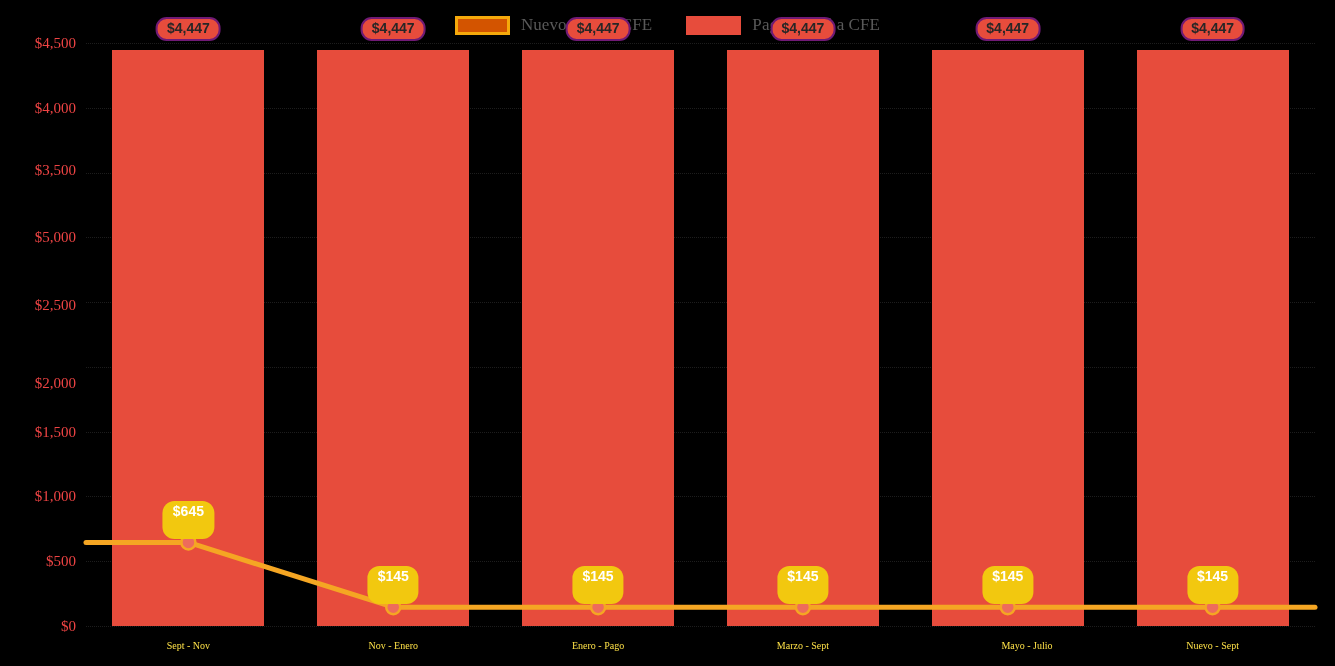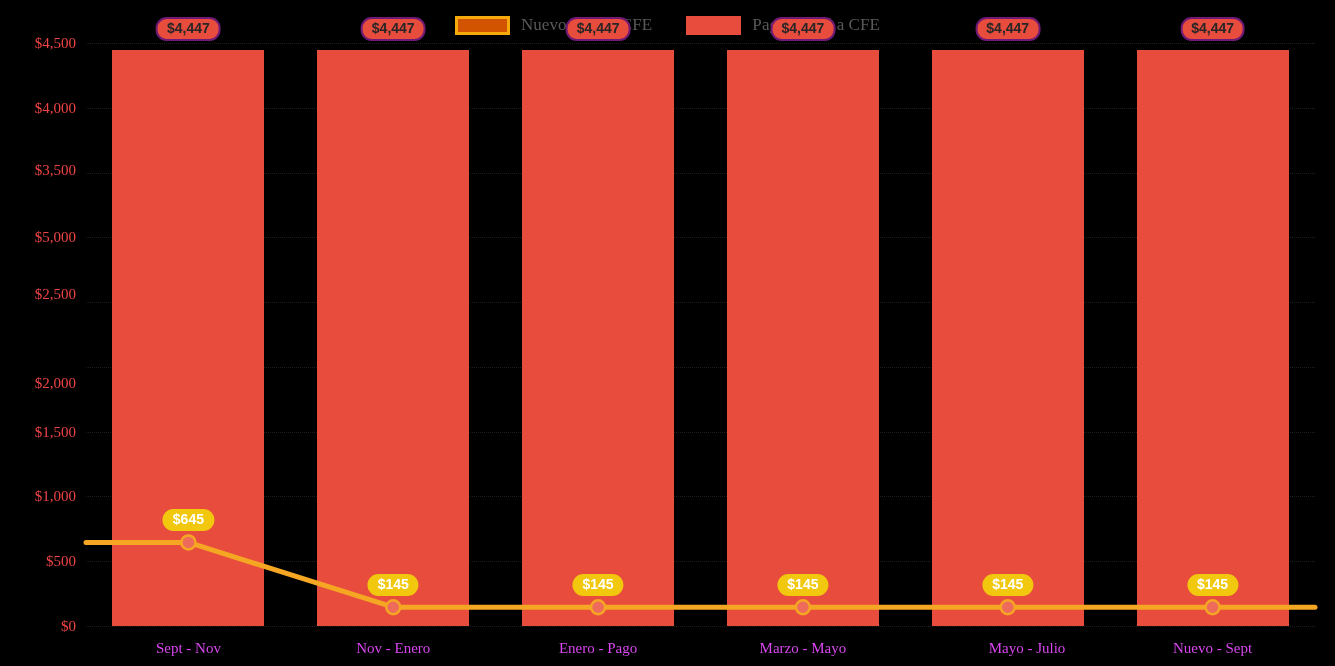--- a/index.html
+++ b/index.html
@@ -145,40 +145,40 @@
 
   
   .line-pill {
     position: absolute;
     transform: translate(-50%, -50%);
     background: #F2C80F;
     border-radius: 12px;
     color: #ffffff;
     font-size: 14px;
     font-weight: bold;
-    padding: 3px 10px 4px 10px;
+    padding: 3px 10px 20px 10px;
     white-space: nowrap;
     z-index: 7;
     line-height: 15px;
   }
 
   
   #x-axis {
     position: absolute;
     left: 86px;
     top: 640px;
     width: 1229px;
     height: 26px;
     z-index: 3;
   }
   .x-tick {
     position: absolute;
     transform: translateX(-50%);
-    color: #d946ef;
-    font-size: 15px;
+    color: #fde047;
+    font-size: 10px;
     font-family: "Liberation Serif", serif;
     white-space: nowrap;
     top: 0;
   }
 </style>
 </head>
 <body>
 
 <div id="chart-root">
 
@@ -192,21 +192,21 @@
       <span class="legend-label">Pago actual a CFE</span>
     </div>
   </div>
 
   <div id="y-axis">
       <div class="y-tick" style="top: 626px;">$0</div>
       <div class="y-tick" style="top: 561.222px;">$500</div>
       <div class="y-tick" style="top: 496.444px;">$1,000</div>
       <div class="y-tick" style="top: 431.667px;">$1,500</div>
       <div class="y-tick" style="top: 366.889px; margin-top: 16px;">$2,000</div>
-      <div class="y-tick" style="top: 294px;">$2,500</div>
+      <div class="y-tick" style="top: 305px;">$2,500</div>
       <div class="y-tick" style="top: 237.333px;">$5,000</div>
       <div class="y-tick" style="top: 170px; text-align: center;">$3,500</div>
       <div class="y-tick" style="top: 107.778px;">$4,000</div>
       <div class="y-tick" style="top: 43px;">$4,500</div>
     </div>
 
   <div id="plot">
       <div class="gridline" style="top: 583px;"></div>
       <div class="gridline" style="top: 518.222px;"></div>
       <div class="gridline" style="top: 453.444px;"></div>
@@ -238,21 +238,21 @@
       <circle cx="598.0833333333334" cy="607.2144444444444" r="7" fill="#EE6B5C" stroke="#F5A623" stroke-width="2.5"></circle>
       <circle cx="802.9166666666667" cy="607.2144444444444" r="7" fill="#EE6B5C" stroke="#F5A623" stroke-width="2.5"></circle>
       <circle cx="1007.75" cy="607.2144444444444" r="7" fill="#EE6B5C" stroke="#F5A623" stroke-width="2.5"></circle>
       <circle cx="1212.5833333333335" cy="607.2144444444444" r="7" fill="#EE6B5C" stroke="#F5A623" stroke-width="2.5"></circle>
     </svg>
 
   <div id="x-axis">
       <div class="x-tick" style="left: 102.417px;">Sept - Nov</div>
       <div class="x-tick" style="left: 307.25px;">Nov - Enero</div>
       <div class="x-tick" style="left: 512.083px;">Enero - Pago</div>
-      <div class="x-tick" style="left: 716.917px;">Marzo - Mayo</div>
+      <div class="x-tick" style="left: 716.917px;">Marzo - Sept</div>
       <div class="x-tick" style="left: 941px;">Mayo - Julio</div>
       <div class="x-tick" style="left: 1126.58px;">Nuevo - Sept</div>
     </div>
 
 <div class="bar-pill" style="left: 188.417px; top: 28.8664px;">$4,447</div>
     <div class="bar-pill" style="left: 393.25px; top: 28.8664px;">$4,447</div>
     <div class="bar-pill" style="left: 598.083px; top: 28.8664px;">$4,447</div>
     <div class="bar-pill" style="left: 802.917px; top: 28.8664px;">$4,447</div>
     <div class="bar-pill" style="left: 1007.75px; top: 28.8664px;">$4,447</div>
     <div class="bar-pill" style="left: 1212.58px; top: 28.8664px;">$4,447</div>

